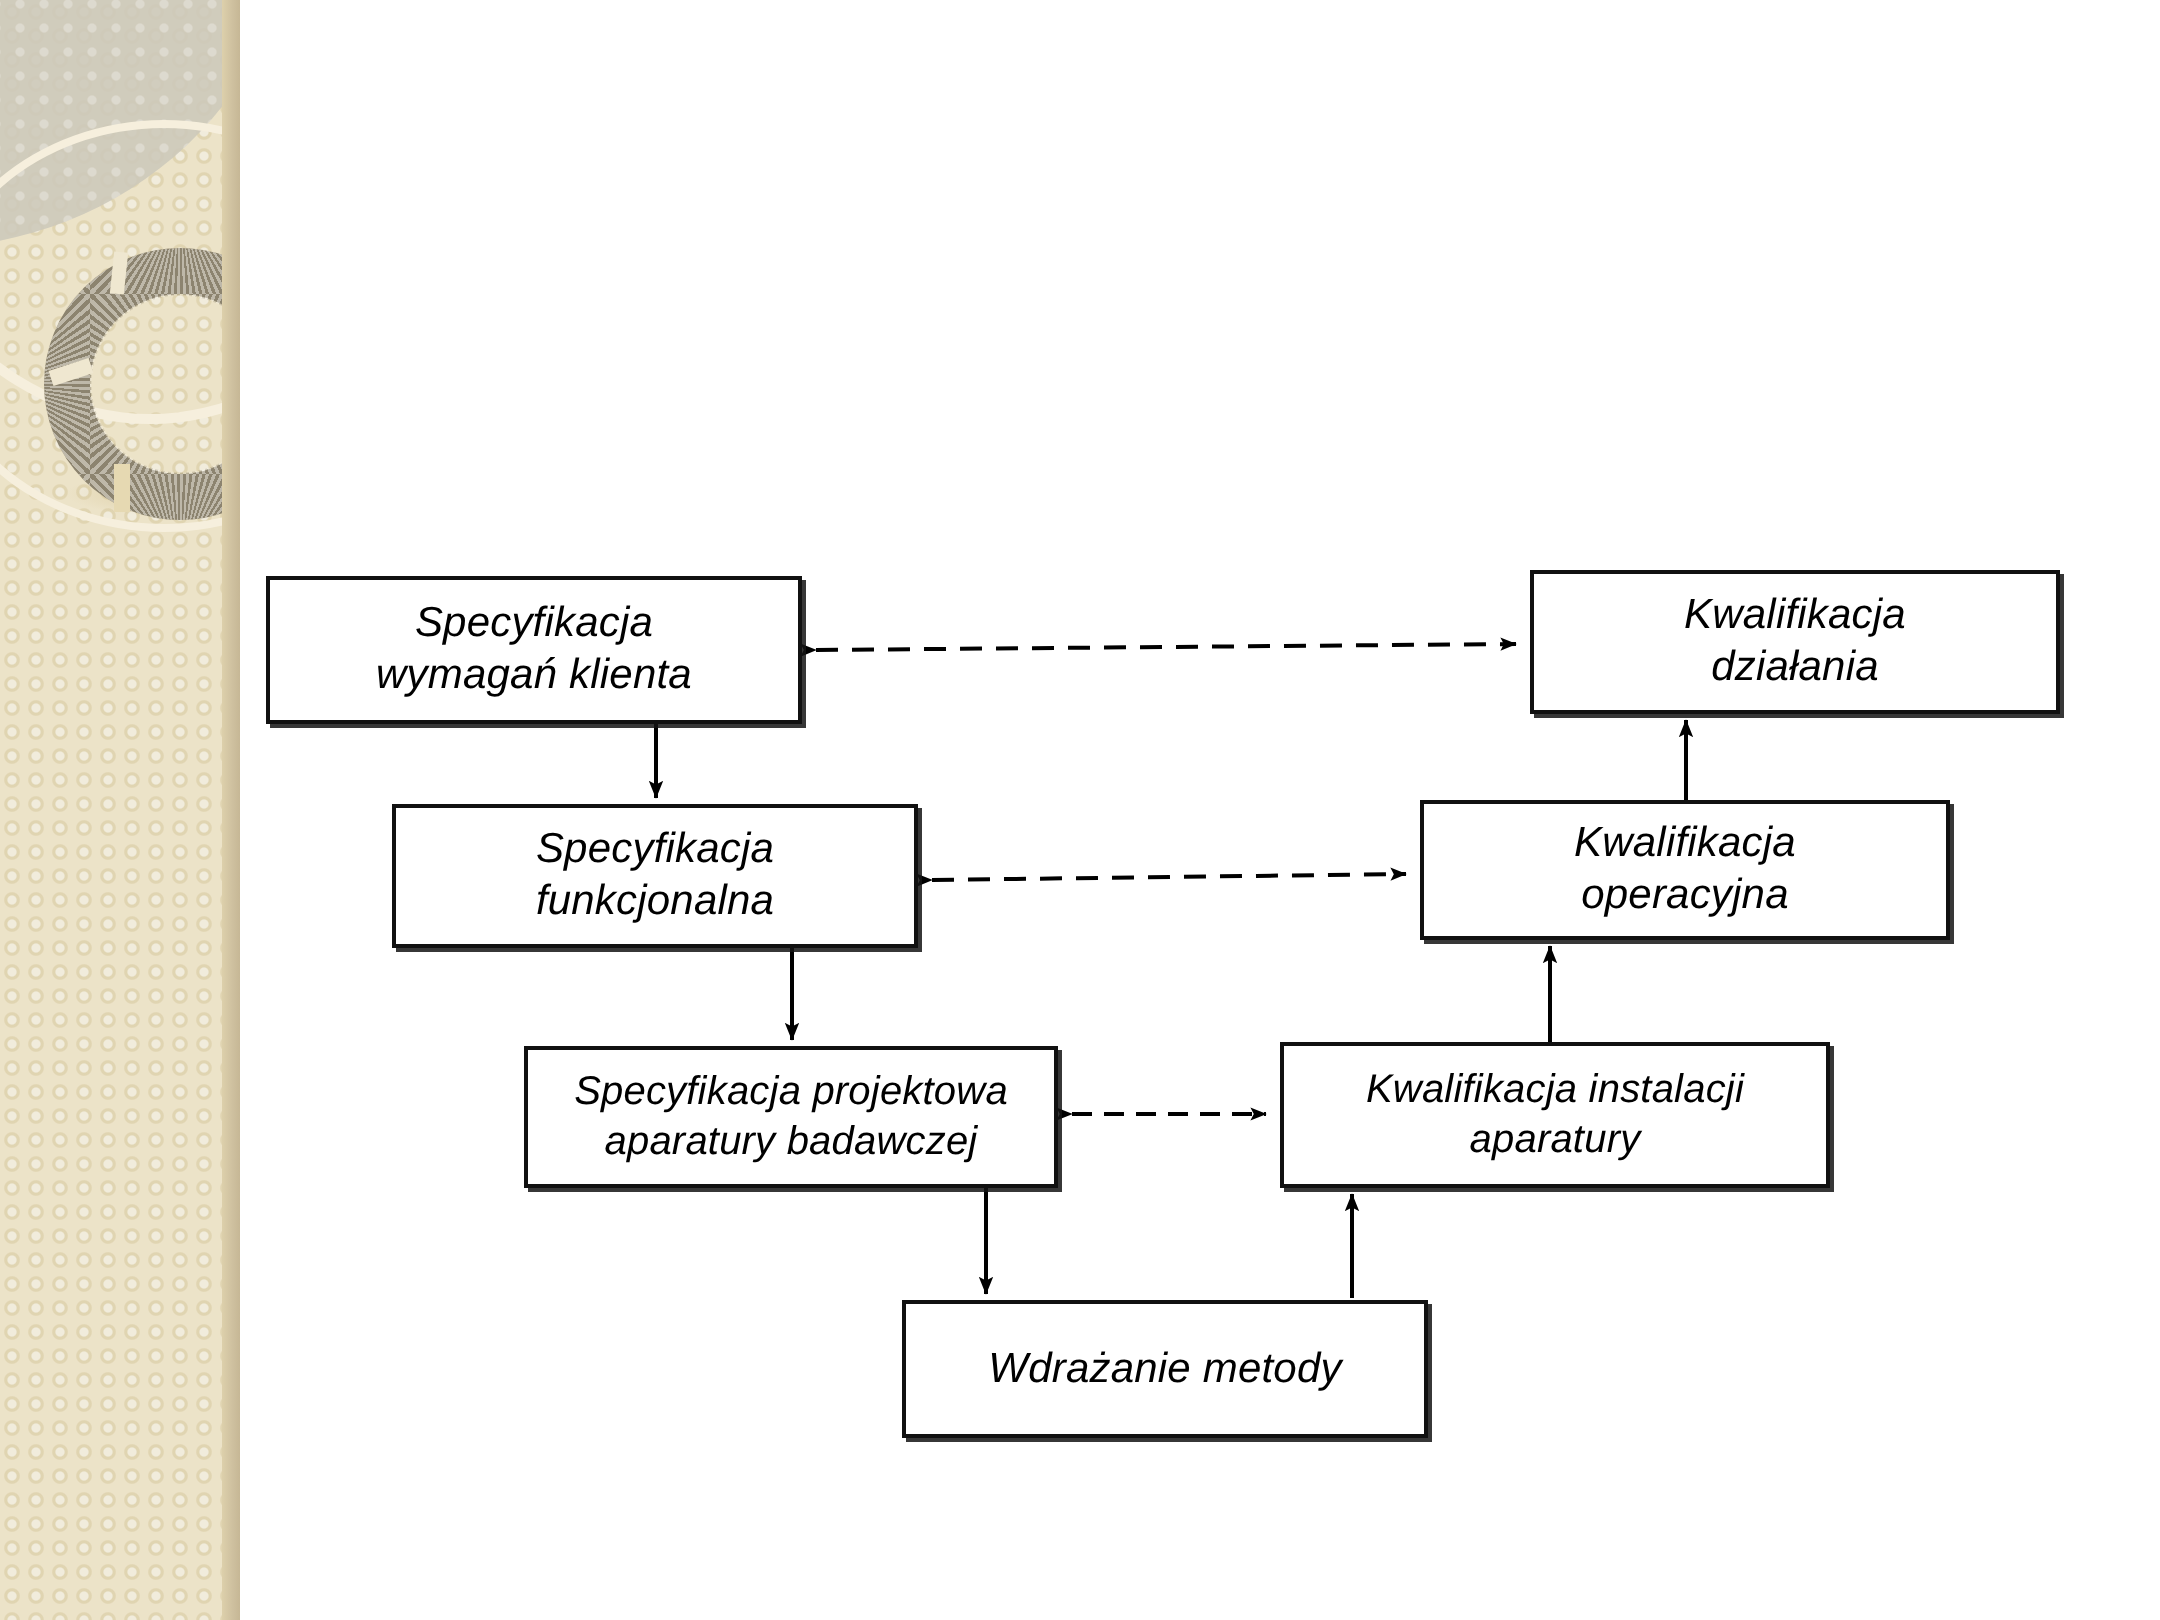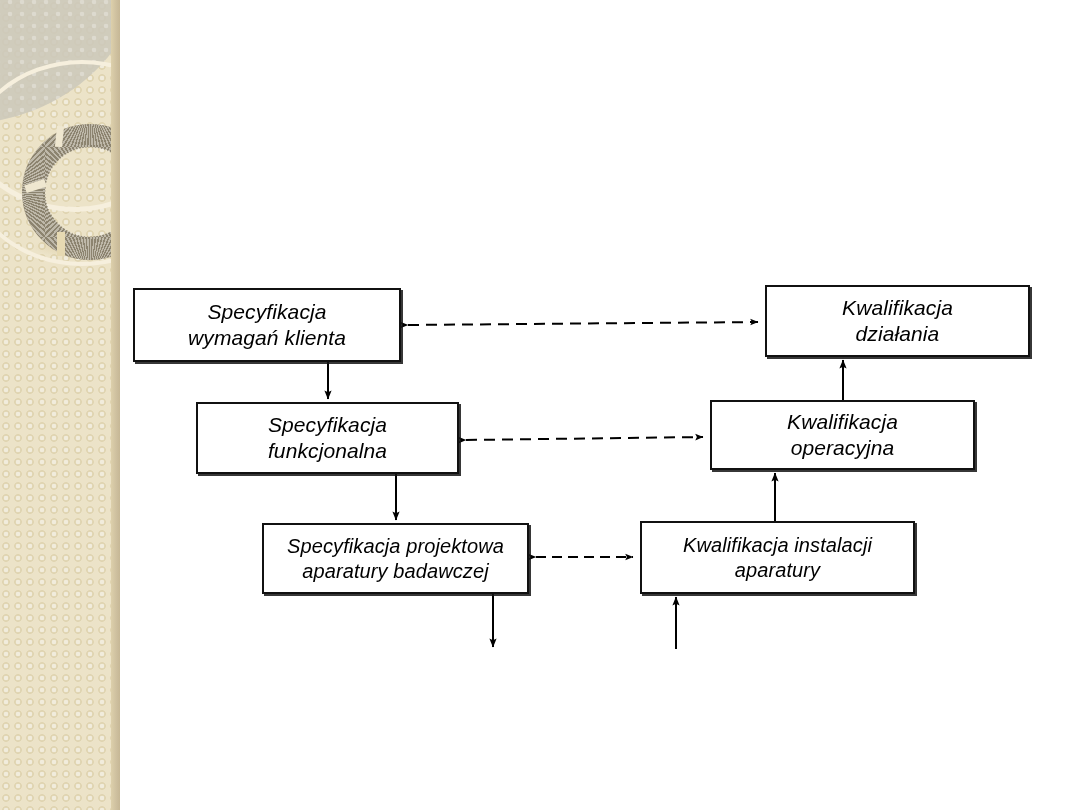--- a/index.html
+++ b/index.html
@@ -236,15 +236,18 @@
     <div class="node" id="node-4">
       <span class="node-label">Specyfikacja projektowa
 aparatury badawczej</span>
     </div>
 
     <div class="node" id="node-5">
       <span class="node-label">Kwalifikacja instalacji
 aparatury</span>
     </div>
 
+    <div class="node" id="node-6">
+      <span class="node-label">Wdrażanie metody</span>
+    </div>
 
   </div>
 </div>
 
 </body></html>

